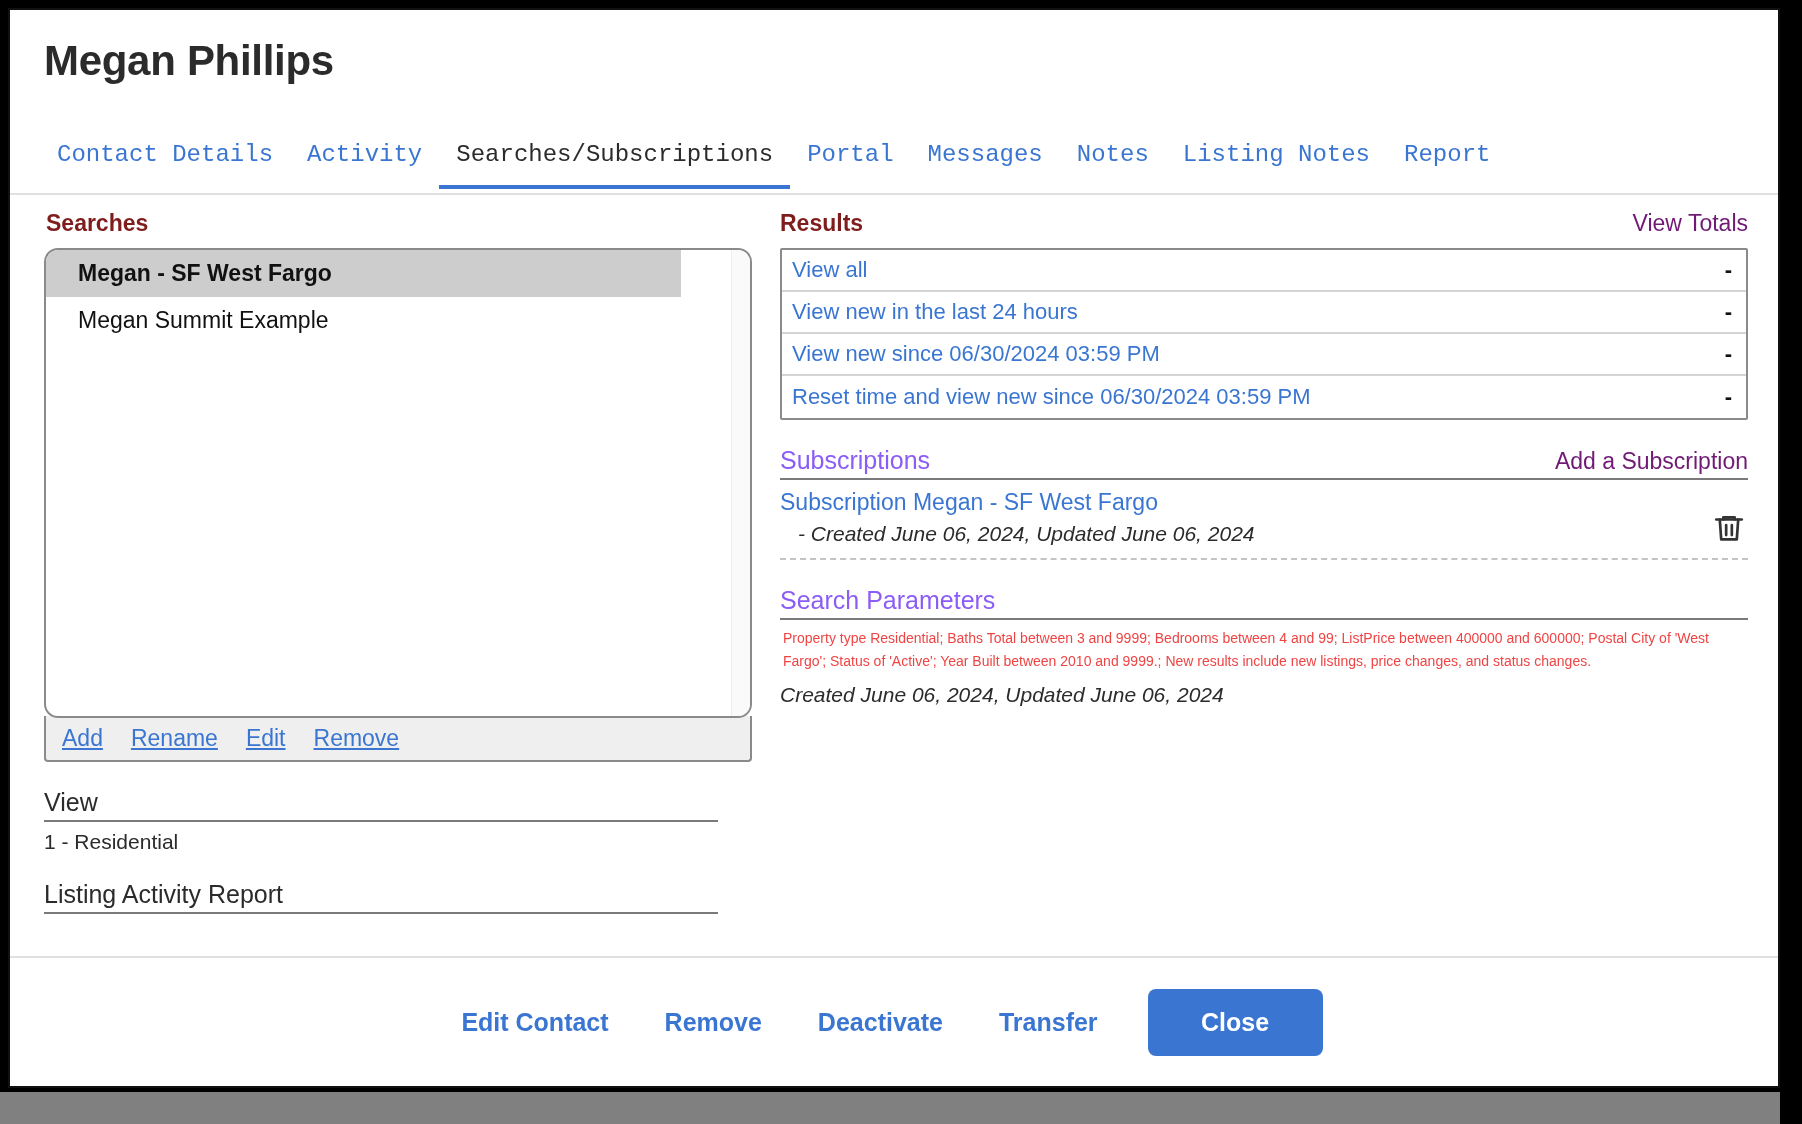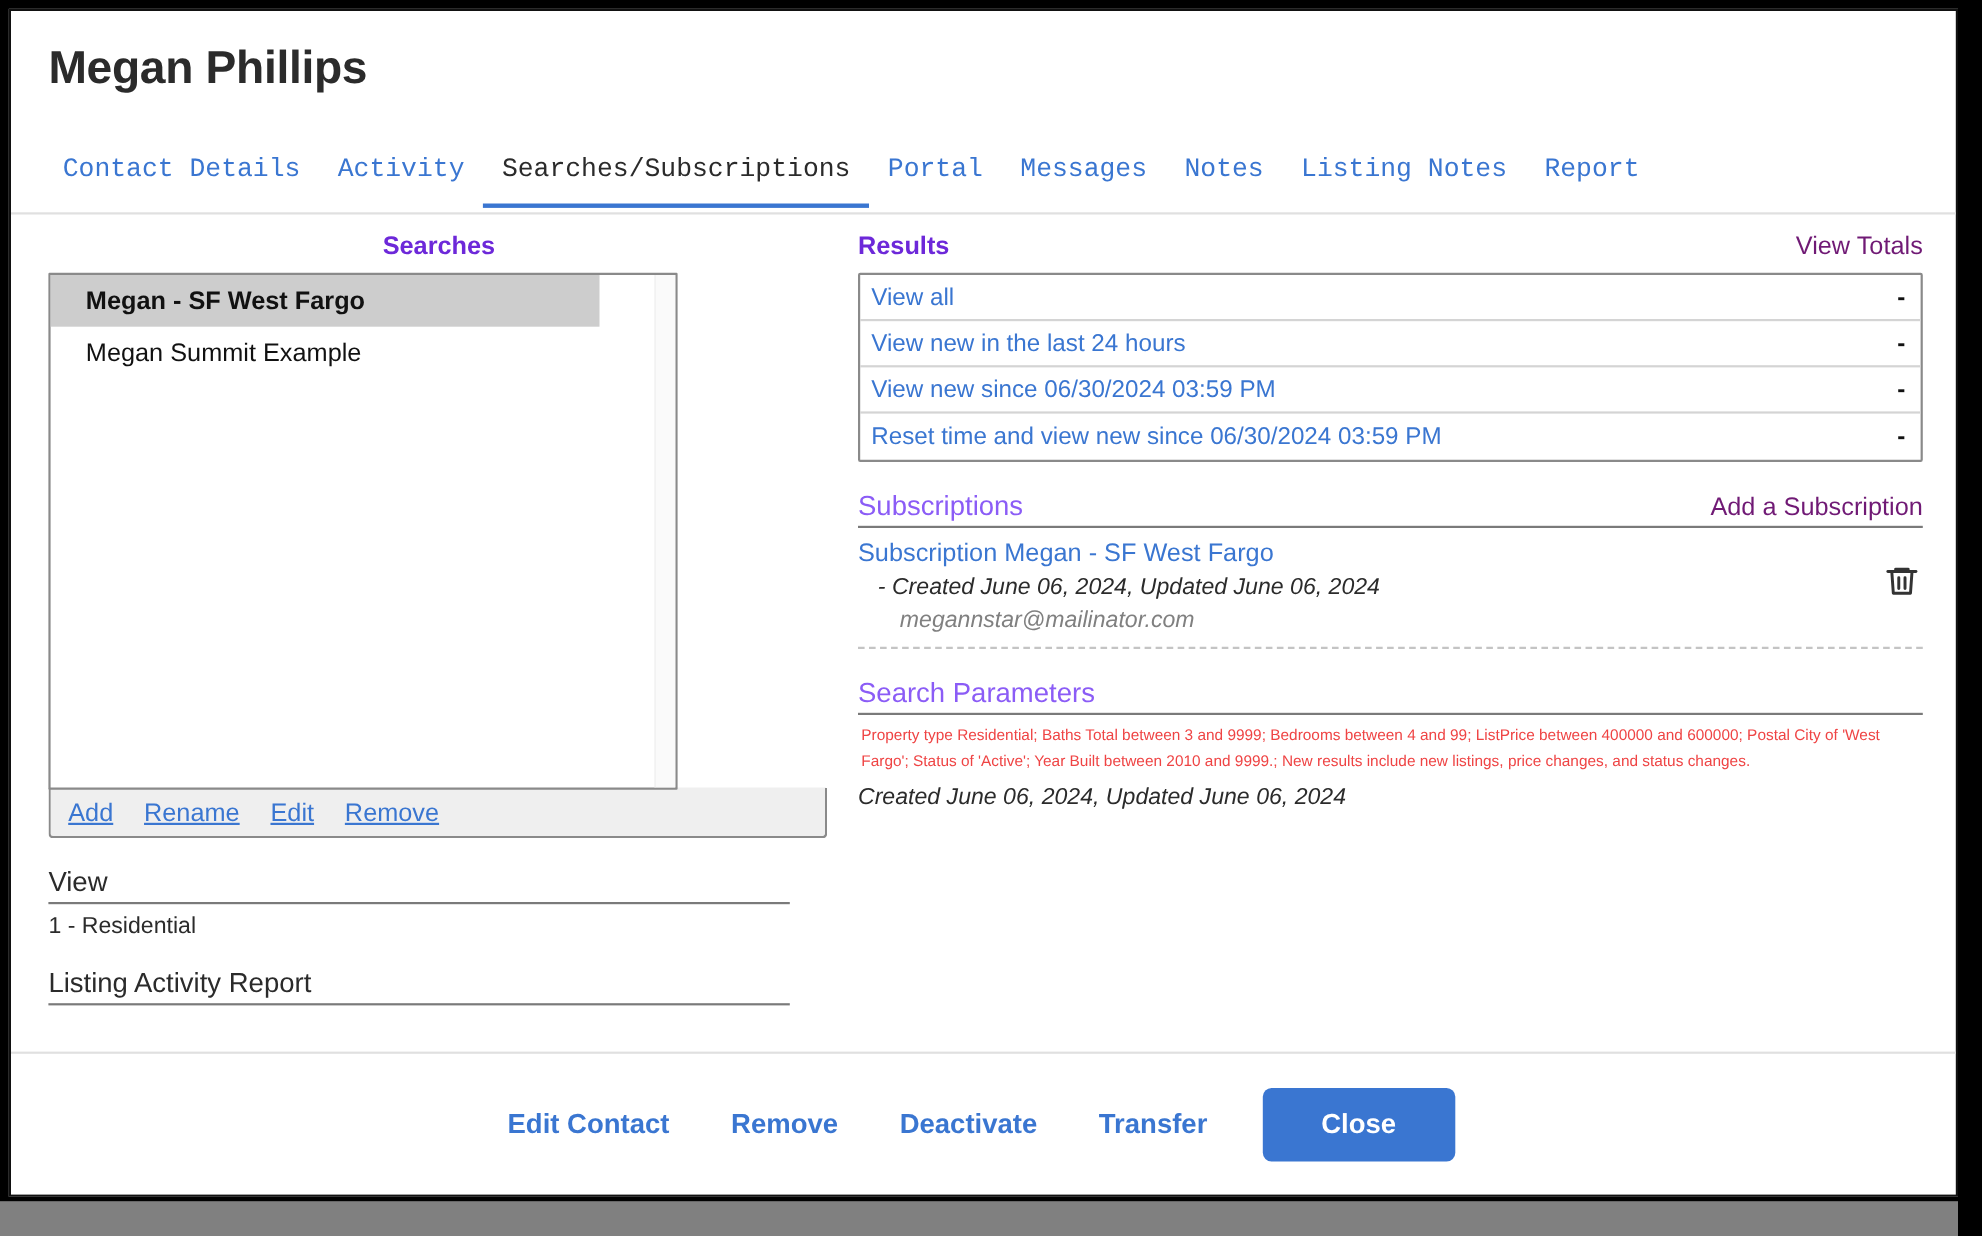--- a/index.html
+++ b/index.html
@@ -87,30 +87,29 @@
 
   
   .left-col {
     position: absolute;
     left: 34px; top: 0;
     width: 708px;
   }
   .col-heading {
     font-size: 23px;
     font-weight: bold;
-    color: #6d28d9;
+    color: #7f1d1d;
     margin: 14px 0 11px 2px;
-    text-align: center;
   }
   .listbox {
     position: relative;
-    width: 572px;
+    width: 708px;
     height: 470px;
     border: 2px solid #8a8a8a;
-    border-radius: 1px;
+    border-radius: 14px;
     background: #fff;
     overflow: hidden;
   }
   .listbox-scroll {
     position: absolute;
     right: 0; top: 0;
     width: 19px; height: 100%;
     background: #fafafa;
     border-left: 1px solid #ededed;
   }
@@ -356,21 +355,20 @@
         </div>
 
         <div class="row-between section-head">
           <span class="section-title">Subscriptions</span>
           <span class="link-blue">Add a Subscription</span>
         </div>
 
         <div class="sub-block">
           <div class="sub-name">Subscription Megan - SF West Fargo</div>
           <div class="sub-meta">- Created June 06, 2024, Updated June 06, 2024</div>
-          <div class="sub-email">megannstar@mailinator.com</div>
           <div class="trash-btn">
             <svg width="34" height="34" viewBox="0 0 24 24" fill="none" stroke="#333333" stroke-width="1.9" stroke-linecap="round" stroke-linejoin="round">
               <path d="M3 6h18"></path>
               <path d="M8 6V4.5h8V6"></path>
               <path d="M5.5 6l1 14h11l1-14"></path>
               <path d="M10 10v7M14 10v7"></path>
             </svg>
           </div>
         </div>
 

